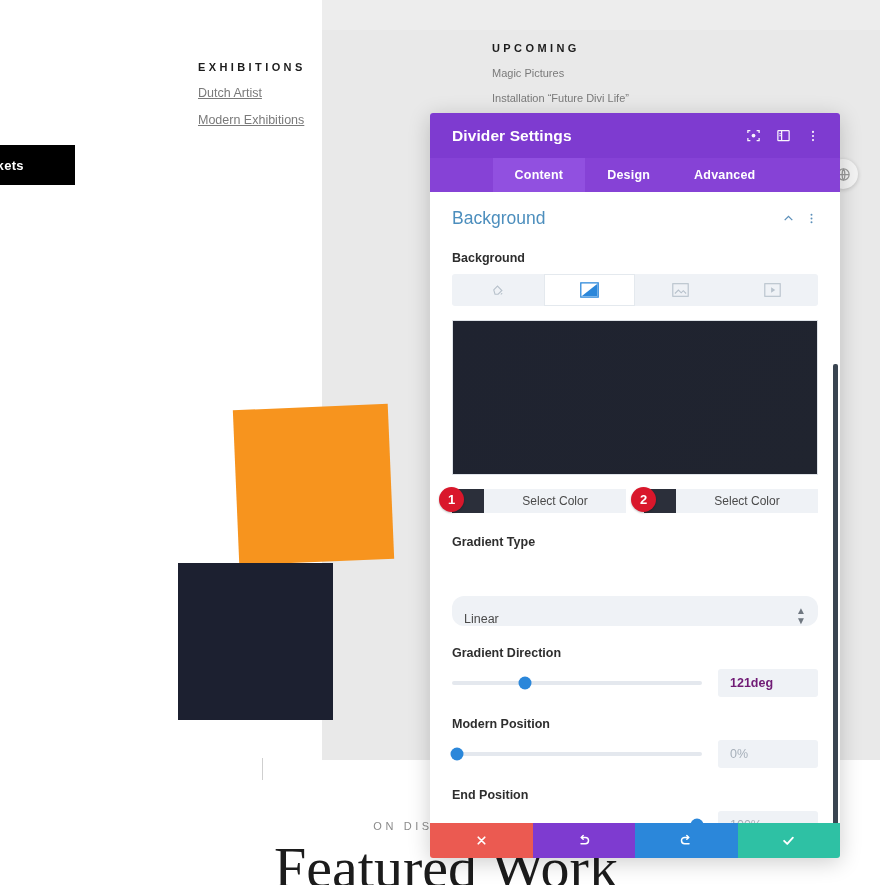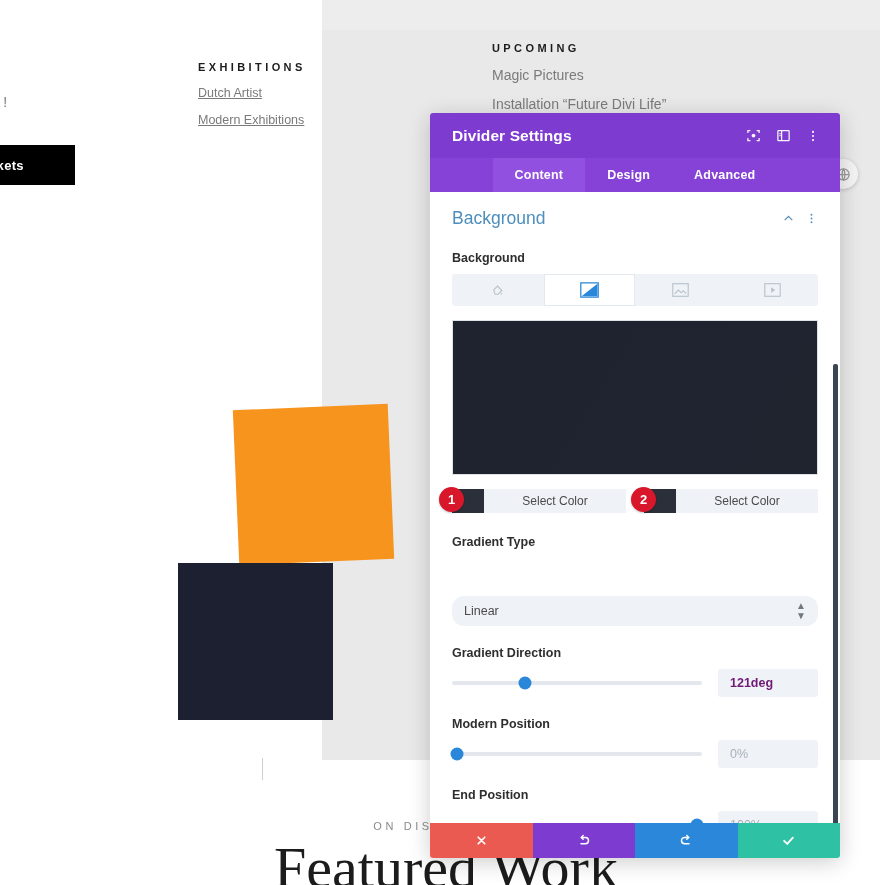--- a/index.html
+++ b/index.html
@@ -27,21 +27,21 @@
   .site-col { position:absolute; }
   .col-heading {
     font-size:11px; font-weight:bold; letter-spacing:3.4px;
     color:#1c1c1c; text-transform:uppercase;
   }
   .col-link {
     display:block; font-size:12.5px; color:#7a7a7a;
     text-decoration:underline; margin-top:13px;
   }
   .col-text {
-    display:block; font-size:14px; color:#7a7a7a; margin-top:13px;
+    display:block; font-size:11px; color:#7a7a7a; margin-top:13px;
   }
 
   #col-left { left:-34px; top:40px; }
   #col-exhibitions { left:198px; top:42px;margin-top:19px; }
   #col-upcoming { left:492px; top:42px; }
 
   #tickets-button {
     position:absolute; left:-74px; top:145px; width:149px; height:40px;
     background:#000000; color:#ffffff; font-size:13px; font-weight:bold;
     display:flex; align-items:center; justify-content:center;
@@ -163,21 +163,21 @@
   }
   .stop-btn {
     flex:1; height:24px; background:#eff2f6; display:flex;
     align-items:center; justify-content:center;
     font-size:12px; color:#4a4a4a;
   }
 
   .field { margin-bottom:20px; }
   .select-box {
     height:30px; background:#eff2f6; border-radius:12px;
-    display:flex; align-items:center; padding:0 12px;
+    display:flex; align-items:flex-end; padding:0 12px;
     font-size:12.5px; color:#4a4a4a;margin-top:47px;
   }
   .select-box span:first-child { flex:1; }
   .select-arrows { color:#6f7780; font-size:10px; line-height:1; text-align:center; }
 
   .slider-row { display:flex; align-items:center; gap:16px; }
   .slider-track {
     flex:1; height:4px; background:#e4e8ee; border-radius:2px;
     position:relative;
   }

